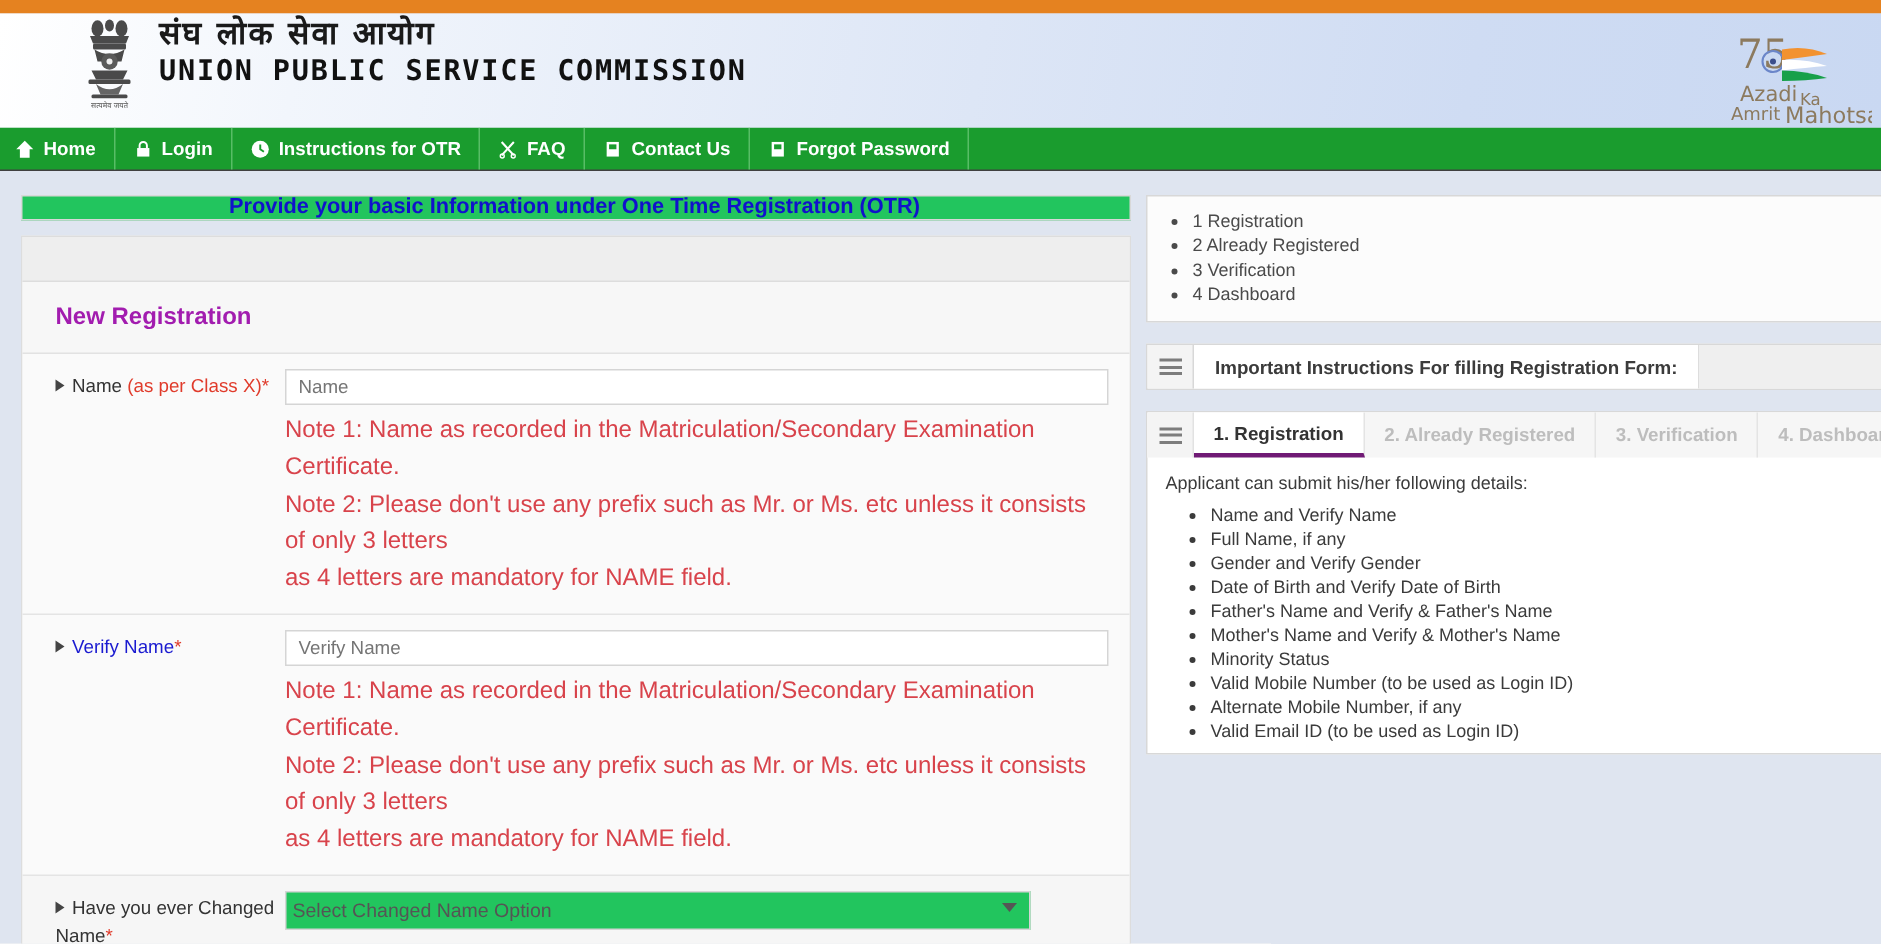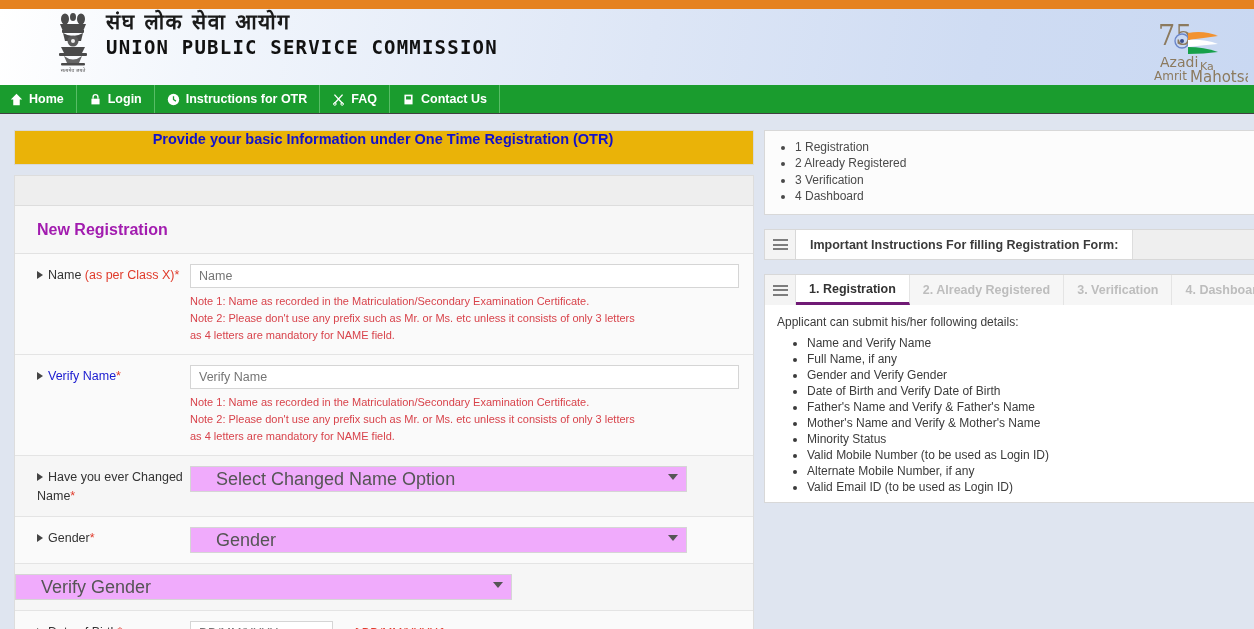--- a/index.html
+++ b/index.html
@@ -52,22 +52,22 @@
   .nav-ico { width:13px; height:13px; display:inline-block; flex:none; }
   .nav-ico svg { display:block; }
 
   
   .content { position:relative; padding:16px 0 0 14px; display:flex; gap:10px; }
   .left-col { width:740px; flex:none; }
   .right-col { width:500px; flex:none; }
 
   
   .banner {
-    background:#eab308; border:1px solid #d8d8d8;
-    height:35px; display:flex; align-items:flex-start; justify-content:center;
+    background:#22c55e; border:1px solid #d8d8d8;
+    height:17px; display:flex; align-items:flex-end; justify-content:center;
     padding-right:2px;
   }
   .banner-text { color:#1111cc; font-weight:700; font-size:14.5px; }
 
   
   .form-card { margin-top:10px; background:#f7f7f7; border:1px solid #ddd; }
   .card-topbar { height:30px; background:#eeeeee; border-bottom:1px solid #ddd; }
   .card-head { height:48px; display:flex; align-items:center; padding:0 0 0 22px;
                border-bottom:1px solid #e2e2e2; background:#f7f7f7; }
   .card-head-title { color:#a21caf; font-size:16px; font-weight:700; }
@@ -87,30 +87,30 @@
   .lbl-blue { color:#1a1ad0; }
 
   .inp {
     width:100%; height:24px; border:1px solid #d5d5d5; background:#fff;
     font-size:12.5px; color:#a8a8a8; padding:0 8px; outline:none;
     font-family:"Liberation Sans", sans-serif;
   }
   .inp.short { width:143px; }
   .sel-wrap { position:relative; width:497px; }
   .sel {
-    width:100%; height:26px; border:1px solid #d5d5d5; background:#f0abfc;
-    font-size:18px; color:#555; padding:0 24px 0 25px; outline:none;
+    width:100%; height:26px; border:1px solid #d5d5d5; background:#22c55e;
+    font-size:13px; color:#555; padding:0 24px 0 4px; outline:none;
     appearance:none; -webkit-appearance:none;
     font-family:"Liberation Sans", sans-serif;
   }
   .sel-arrow { position:absolute; right:9px; top:8px; pointer-events:none;
                width:0;height:0;border-left:5px solid transparent;
                border-right:5px solid transparent;border-top:6px solid #555; }
   .notes { margin-top:5px; }
-  .note { color:#d8434b; font-size:11px; line-height:1.55; }
+  .note { color:#d8434b; font-size:16px; line-height:1.55; }
   .dob-row { display:flex; align-items:center; gap:22px; }
   .dob-hint { color:#e03b2b; font-size:12px; white-space:nowrap; }
 
   
   .panel { background:#fcfcfc; border:1px solid #d8d8d8; }
   .panel-steps { padding:8px 0 10px 0; min-height:78px; width:720px; }
   .steps { margin:0; padding:0 0 0 30px; list-style:disc; }
   .steps li { font-size:12px; color:#4a4a4a; line-height:1.36; margin:0; }
 
   .accordion { margin-top:14px; width:720px; }
@@ -230,20 +230,29 @@
     <div class="nav-item">
       <span class="nav-ico">
         <svg viewBox="0 0 16 16" width="13" height="13">
           <rect x="3" y="2" width="10" height="12" fill="#fff"></rect>
           <rect x="5" y="4" width="6" height="4" fill="#1a9c2e"></rect>
         </svg>
       </span>
       <span>Contact Us</span>
     </div>
 
+    <div class="nav-item">
+      <span class="nav-ico">
+        <svg viewBox="0 0 16 16" width="13" height="13">
+          <rect x="3" y="2" width="10" height="12" fill="#fff"></rect>
+          <rect x="5" y="4" width="6" height="4" fill="#1a9c2e"></rect>
+        </svg>
+      </span>
+      <span>Forgot Password</span>
+    </div>
   </div>
 
   <div class="content">
 
     <div class="left-col">
 
       <div class="banner">
         <div class="banner-text">Provide your basic Information under One Time Registration (OTR)</div>
       </div>
 

